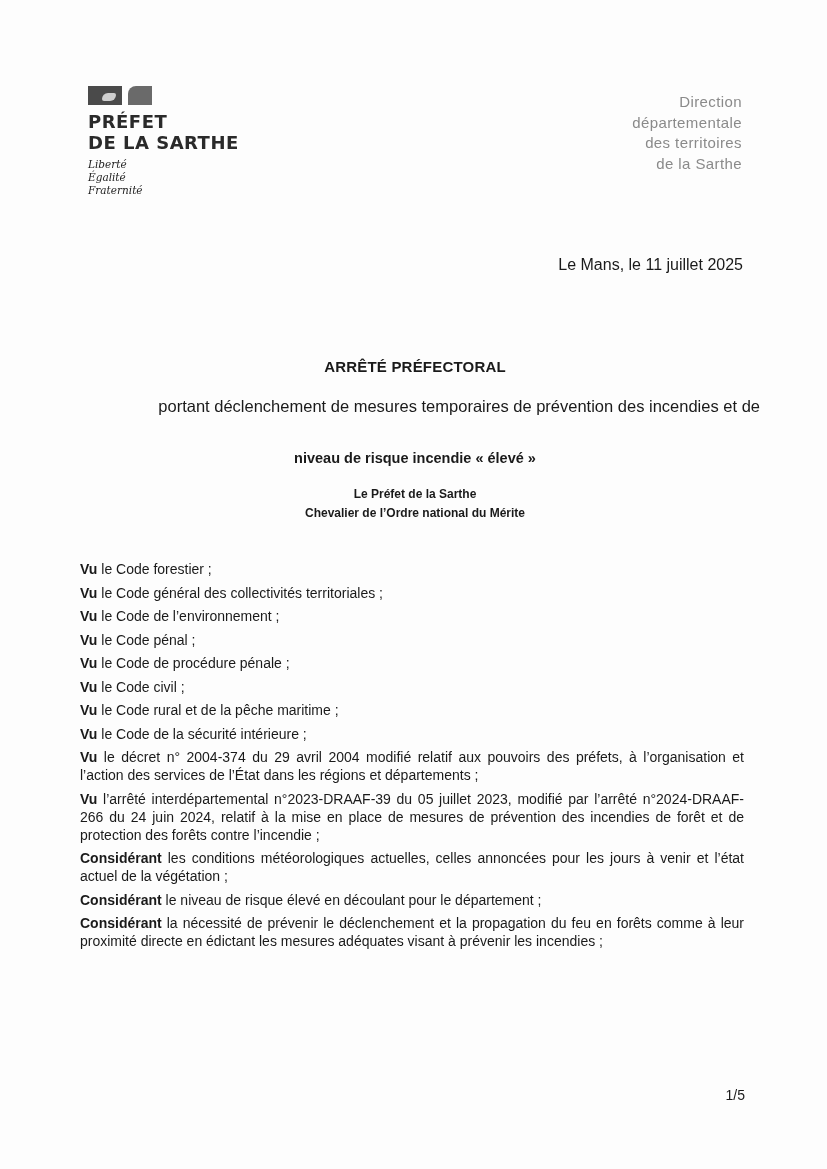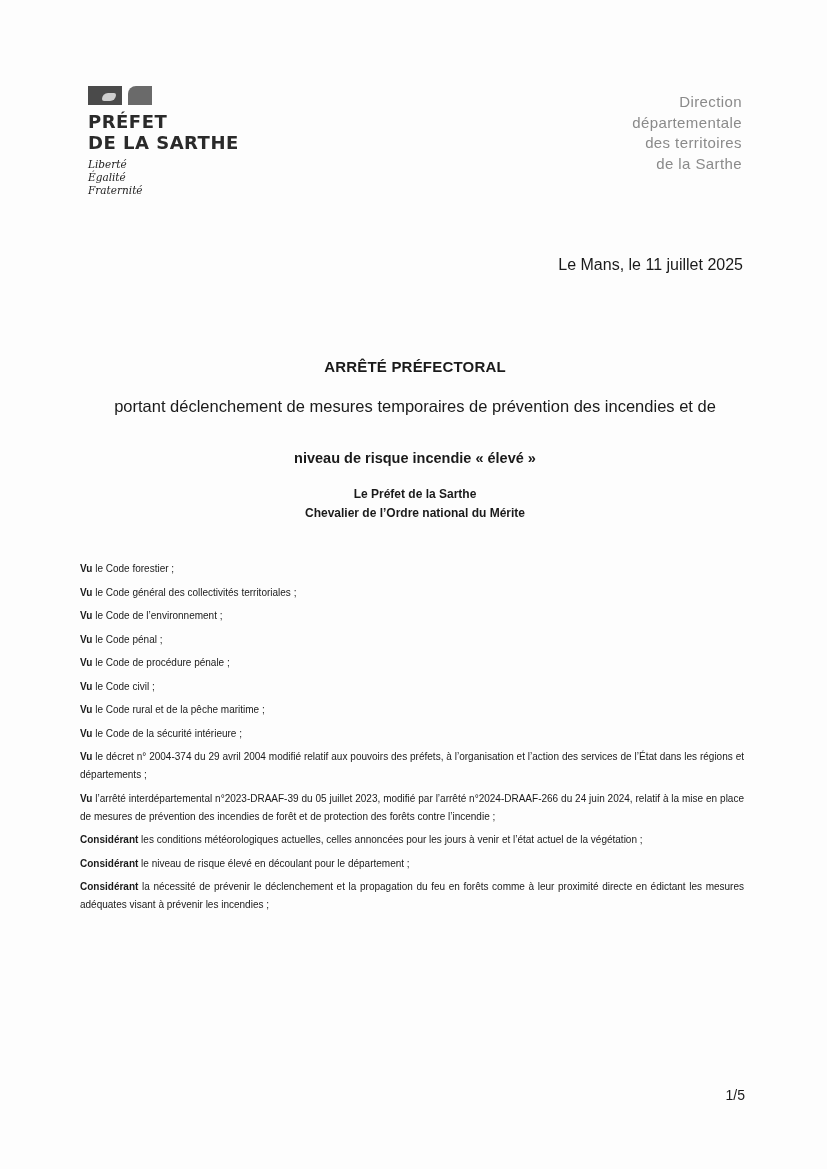--- a/index.html
+++ b/index.html
@@ -19,26 +19,26 @@
        margin-top: 5px; color: #222; }
 
   .direction { position: absolute; right: 85px; top: 92px; text-align: right;
        font-family: "Liberation Sans", sans-serif; font-size: 15px; line-height: 20.5px; color: #8a8a8a; letter-spacing: 0.4px; }
 
   .date { position: absolute; right: 84px; top: 256px; font-family: "Liberation Sans", sans-serif;
        font-size: 16px; color: #1a1a1a; margin-left: 35px; }
 
   .center { position: absolute; left: 70px; width: 690px; text-align: center; margin-top: 20px; }
   .arrete-title { top: 338px; font-family: "Liberation Sans", sans-serif; font-weight: bold; font-size: 15px; letter-spacing: 0.2px; }
-  .subtitle { top: 376px; font-family: "Liberation Sans", sans-serif; font-size: 16.5px; line-height: 21px; }
+  .subtitle { top: 376px; font-family: "Liberation Sans", sans-serif; font-size: 16.5px; line-height: 21px; text-align: right; }
   .risk { top: 430px; font-family: "Liberation Sans", sans-serif; font-weight: bold; font-size: 14.5px; }
   .authority { top: 465px; font-family: "Liberation Sans", sans-serif; font-weight: bold; font-size: 12px; line-height: 19px; }
 
   .body { position: absolute; left: 80px; width: 664px; top: 560px; font-family: "Liberation Sans", sans-serif;
-       font-size: 10px; line-height: 18px; }
+       font-size: 14px; line-height: 18px; }
   .para { margin: 0 0 5.5px 0; text-align: justify; }
   .para.single { text-align: left; }
   .para b { font-weight: bold; }
 
   .page-num { position: absolute; right: 82px; top: 1087px; font-family: "Liberation Sans", sans-serif; font-size: 14px; }
 </style>
 </head>
 <body>
 
 <div class="page">

